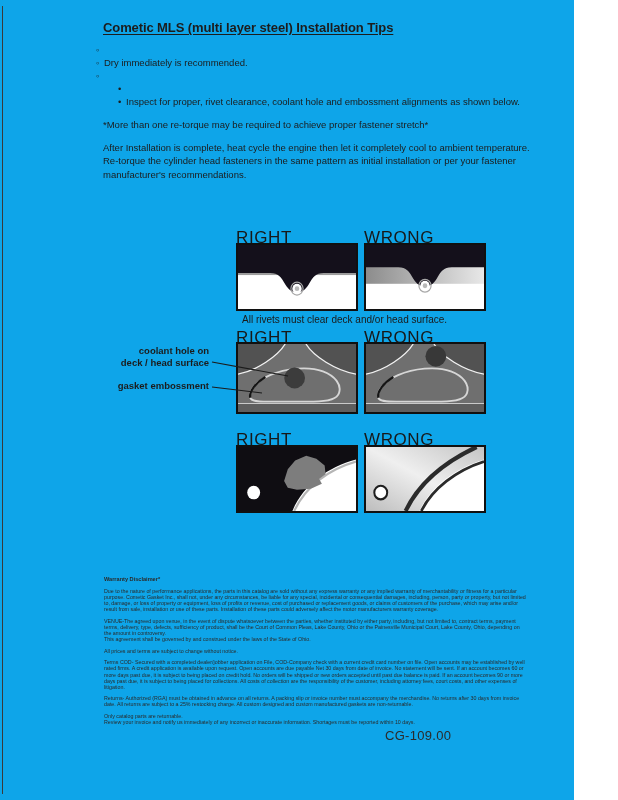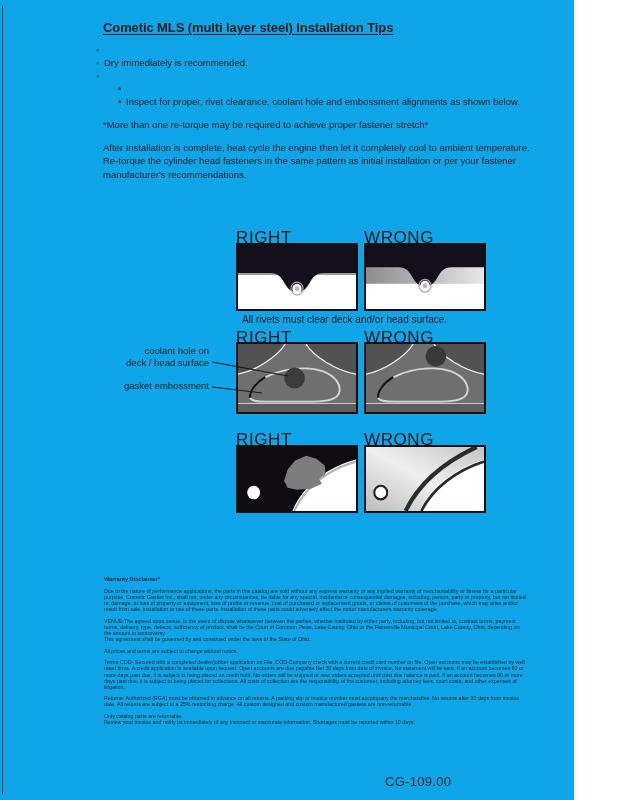--- a/index.html
+++ b/index.html
@@ -32,29 +32,29 @@
   }
   .note { margin-top:10px; }
 
   
   .dlabel { position:absolute; width:122px; text-align:left; font-size:17px; letter-spacing:0.6px; color:#181818; }
   .dbox { position:absolute; width:122px; border:2px solid #101010; background:#fff; }
   .dbox.h1 { height:68px; }
   .dbox.h2 { height:72px; }
   .dbox svg { display:block; }
   .dcaption { position:absolute; font-size:10px; line-height:12.5px; color:#1a1a1a; white-space:pre-wrap; }
-  .side-label { position:absolute; left:80px; width:129px; text-align:right; font-size:9.5px; line-height:11.5px; white-space:pre-line; }
+  .side-label { position:absolute; left:80px; width:129px; text-align:right; font-size:9.5px; line-height:11.5px; white-space:pre-line;font-weight:bold; }
   .leader-overlay { position:absolute; left:0; top:0; pointer-events:none; z-index:5; }
 
   
   .legal { position:absolute; left:104px; top:576px; width:424px; color:#2a2a2a; }
   .legal-heading { font-size:5.6px; font-weight:bold; margin:0 0 6px 0; }
   .legal p { font-size:5.3px; line-height:6.1px; margin:0 0 5.5px 0; white-space:pre-line; }
 
-  .page-num { position:absolute; left:385px; top:774px; font-size:13px; letter-spacing:0.3px; color:#2b2b2b; }
+  .page-num { position:absolute; left:385px; top:728px; font-size:13px; letter-spacing:0.3px; color:#2b2b2b; }
 </style>
 </head>
 <body>
 
 <div class="page">
 
   <div class="left-rule"></div>
 
   <div class="top-text">
     <div class="doc-title">Cometic MLS (multi layer steel) Installation Tips</div>

